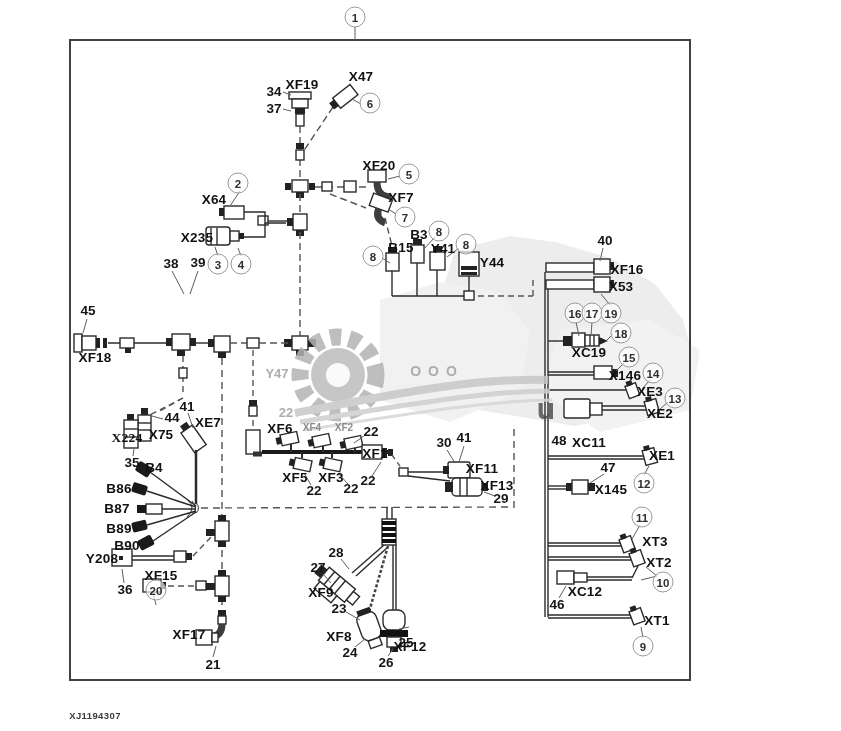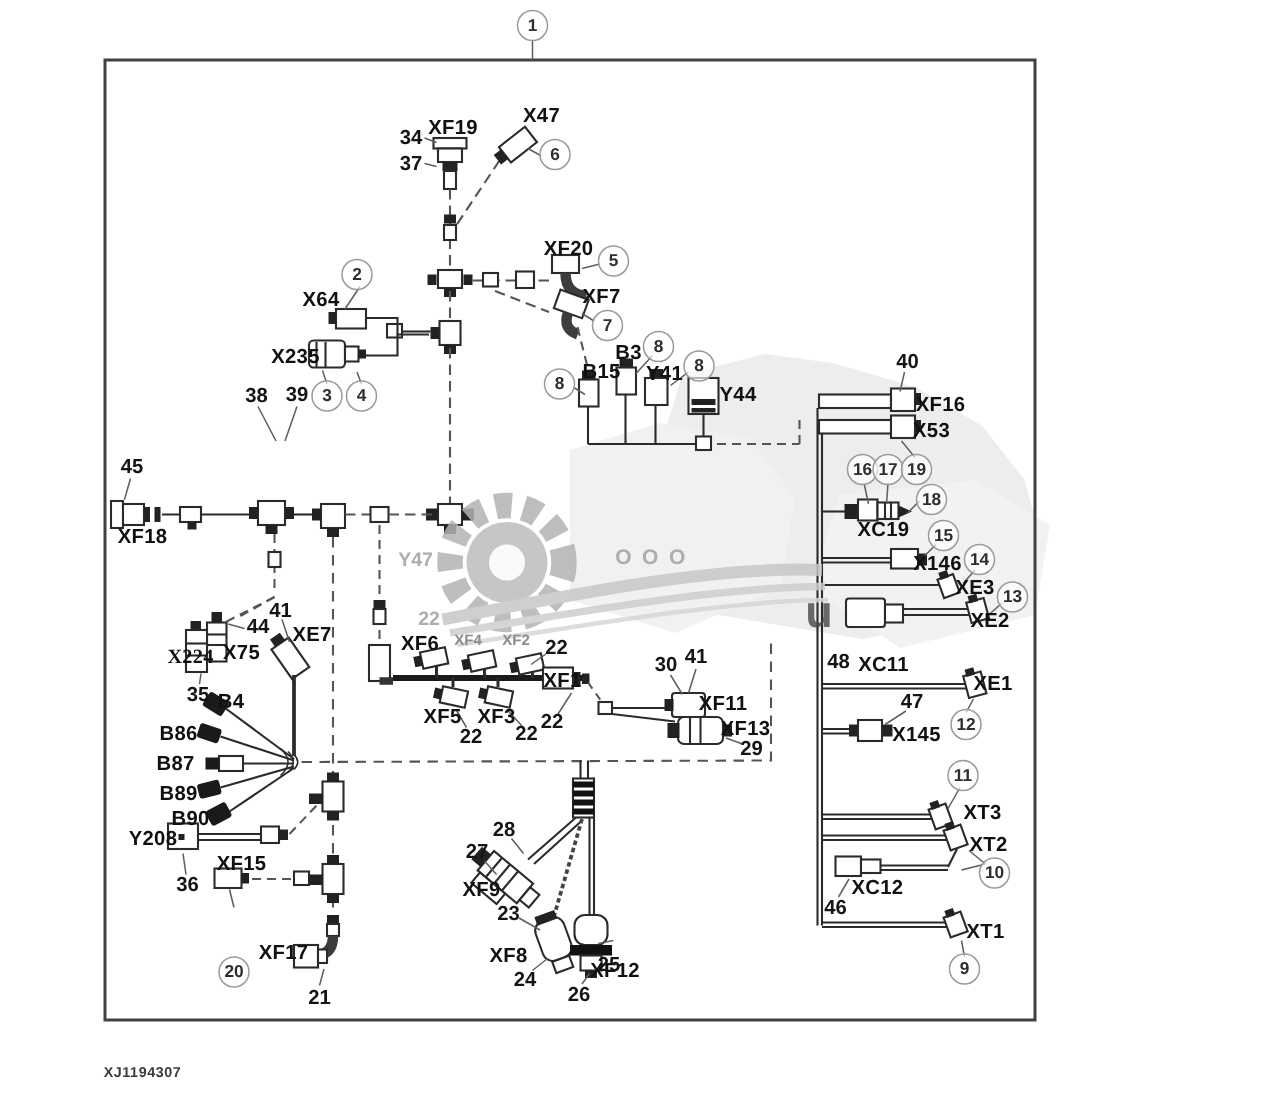--- a/index.html
+++ b/index.html
@@ -527,17 +527,17 @@
       <div class="callout" style="left: 663px; top: 582px;">10</div>
       <div class="callout" style="left: 642px; top: 517px;">11</div>
       <div class="callout" style="left: 644px; top: 483px;">12</div>
       <div class="callout" style="left: 675px; top: 398px;">13</div>
       <div class="callout" style="left: 653px; top: 373px;">14</div>
       <div class="callout" style="left: 629px; top: 357px;">15</div>
       <div class="callout" style="left: 575px; top: 313px;">16</div>
       <div class="callout" style="left: 592px; top: 313px;">17</div>
       <div class="callout" style="left: 621px; top: 333px;">18</div>
       <div class="callout" style="left: 611px; top: 313px;">19</div>
-      <div class="callout" style="left: 156px; top: 648px;">20</div>
+      <div class="callout" style="left: 156px; top: 590px;">20</div>
       <div class="lbl footer" style="left: 95px; top: 716px;">XJ1194307</div>
     </div>
 
 </div>
 
 </body></html>

